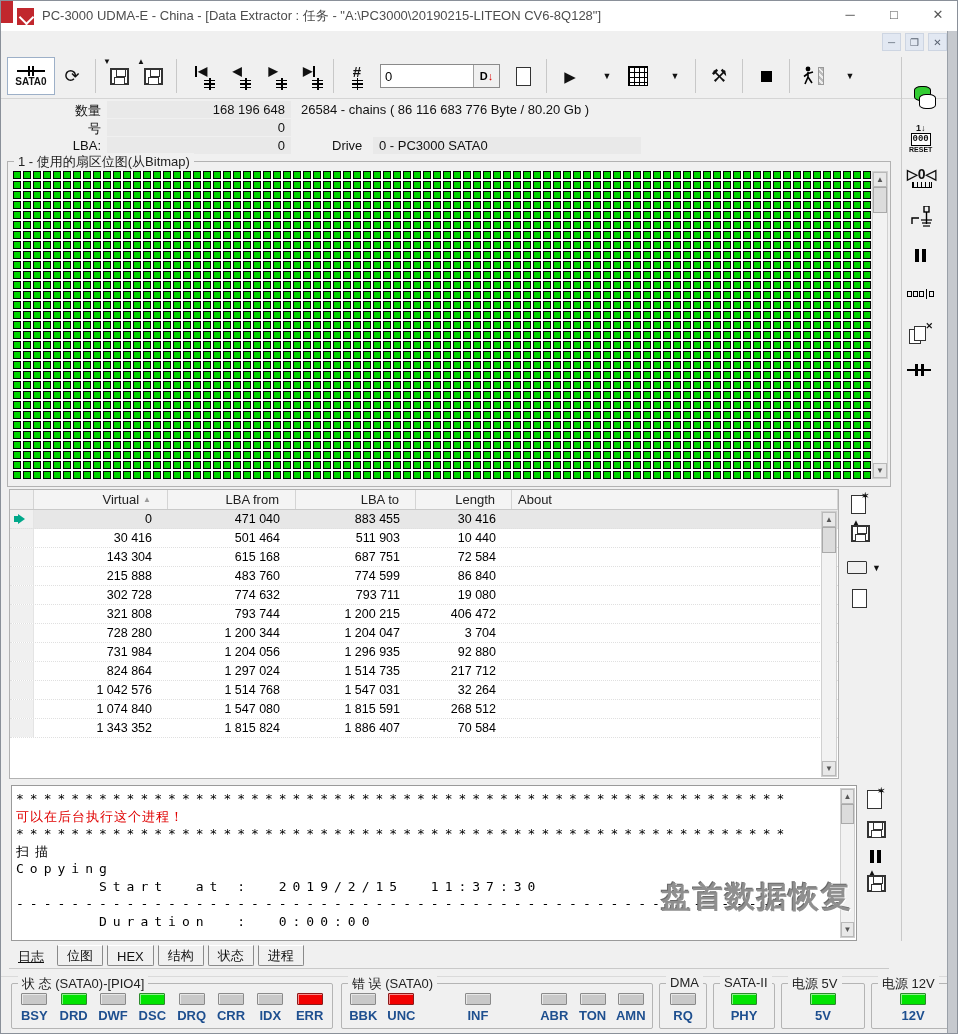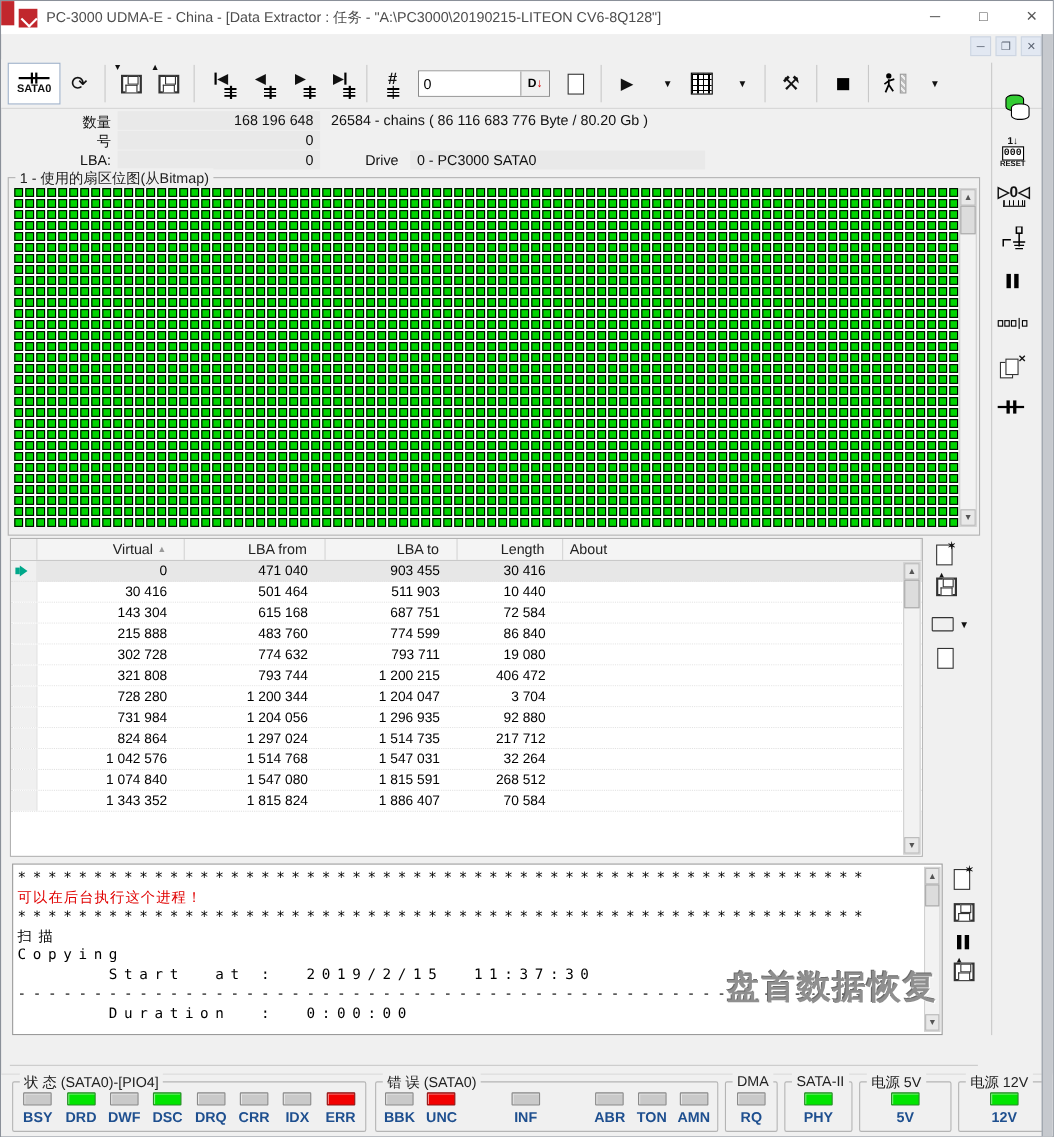--- a/index.html
+++ b/index.html
@@ -2964,21 +2964,21 @@
           <span>About</span>
         </div>
     </div>
     <div id="table-body">
         <div class="t-row sel">
           <div class="t-cell c-sel">
             <span class="row-arrow"></span>
           </div>
           <div class="t-cell c-virtual">0</div>
           <div class="t-cell c-from">471 040</div>
-          <div class="t-cell c-to">903 455</div>
+          <div class="t-cell c-to">883 455</div>
           <div class="t-cell c-len">30 416</div>
           <div class="t-cell c-about"></div>
         </div>
         <div class="t-row">
           <div class="t-cell c-sel"></div>
           <div class="t-cell c-virtual">30 416</div>
           <div class="t-cell c-from">501 464</div>
           <div class="t-cell c-to">511 903</div>
           <div class="t-cell c-len">10 440</div>
           <div class="t-cell c-about"></div>
@@ -3121,20 +3121,28 @@
         <span></span>
       </span>
   </div>
   <div class="abs side-icon" style="left:866px;top:874px;">
     <span class="badge-tl" style="top:-7px;font-size:8px;">▲</span>
     <span class="floppy"></span>
   </div>
 
   <div class="abs wm1" style="left:660px;top:876px;">盘首数据恢复</div>
 
+  <div class="abs tabbar" style="left:8px;top:944px;" id="tabbar">
+      <div class="tab active">日志</div>
+      <div class="tab">位图</div>
+      <div class="tab">HEX</div>
+      <div class="tab">结构</div>
+      <div class="tab">状态</div>
+      <div class="tab">进程</div>
+    </div>
   <div class="abs" style="left:8px;top:967px;width:880px;height:1px;background:#c9c9c9;"></div>
 
   <div class="abs statusbar" id="statusbar">
       <div class="sgroup" style="left: 10px; width: 322px;">
         <span class="group-legend">状 态 (SATA0)-[PIO4]</span>
         <div class="led-row">
           <div class="led-item">
             <div class="led" style="background: rgb(201, 201, 201);"></div>
             <div class="led-label">BSY</div>
           </div>

